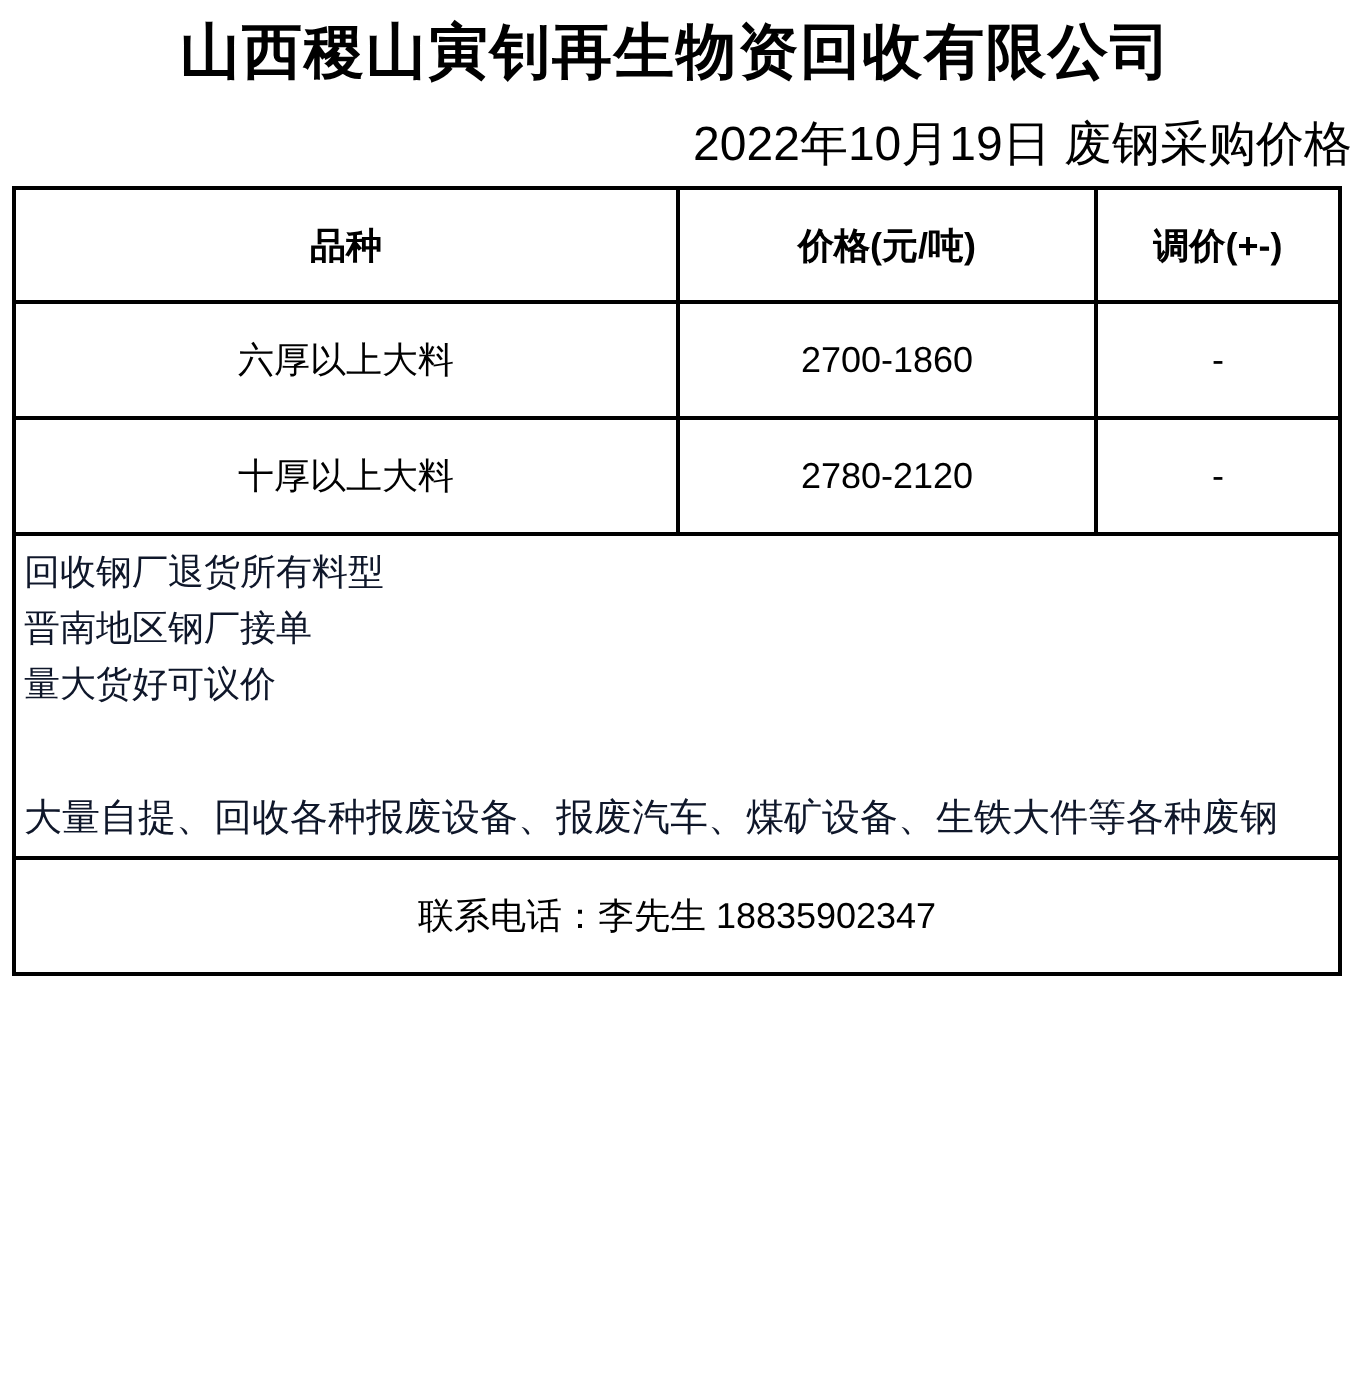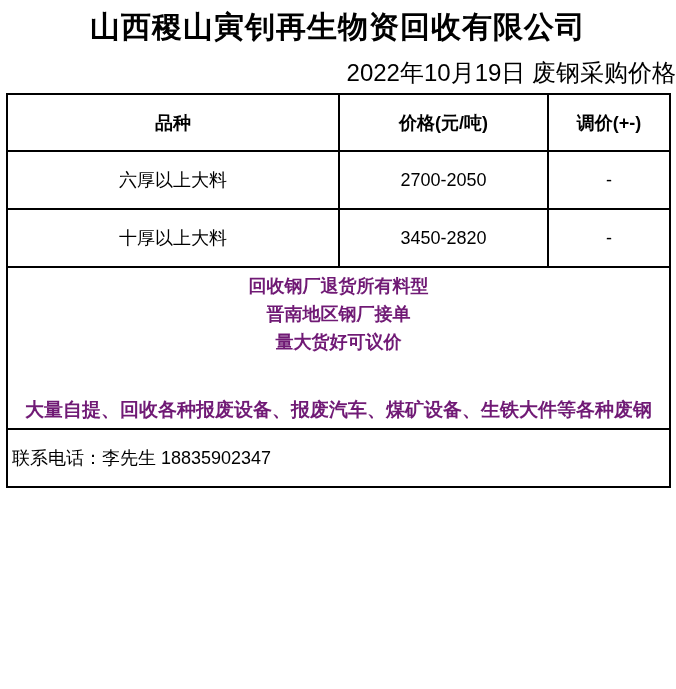--- a/index.html
+++ b/index.html
@@ -47,31 +47,31 @@
   .price-table thead th { height: 47px; font-weight: bold; }
   .price-table tbody td { height: 48px; font-weight: normal; }
   col.col-variety   { width: 332px; }
   col.col-price     { width: 209px; }
   col.col-adjust    { width: 122px; }
   td.notes-cell {
     height: 132px;
     vertical-align: middle;
   }
   .note-line {
-    color: #701a75;
-    font-weight: bold;
+    color: #0f172a;
+    font-weight: normal;
     font-size: 18px;
     line-height: 28px;
-    text-align: center;
+    text-align: left;
     white-space: nowrap;
   }
   .note-line.wide { font-size: 19px; margin-top: 40px; }
   td.contact-cell {
     height: 42px;
-    text-align: left;
+    text-align: center;
     padding-left: 4px;
     font-size: 18px;
     font-weight: normal;
   }
 </style>
 </head>
 <body>
 
 <div class="page">
 
@@ -88,26 +88,26 @@
     <thead>
       <tr>
         <th>品种</th>
         <th>价格(元/吨)</th>
         <th>调价(+-)</th>
       </tr>
     </thead>
     <tbody>
       <tr>
         <td>六厚以上大料</td>
-        <td>2700-2050</td>
+        <td>2700-1860</td>
         <td>-</td>
       </tr>
       <tr>
         <td>十厚以上大料</td>
-        <td>3450-2820</td>
+        <td>2780-2120</td>
         <td>-</td>
       </tr>
       <tr>
         <td class="notes-cell" colspan="3">
           <div class="note-line">回收钢厂退货所有料型</div>
           <div class="note-line">晋南地区钢厂接单</div>
           <div class="note-line">量大货好可议价</div>
           <div class="note-line wide">大量自提、回收各种报废设备、报废汽车、煤矿设备、生铁大件等各种废钢</div>
         </td>
       </tr>

